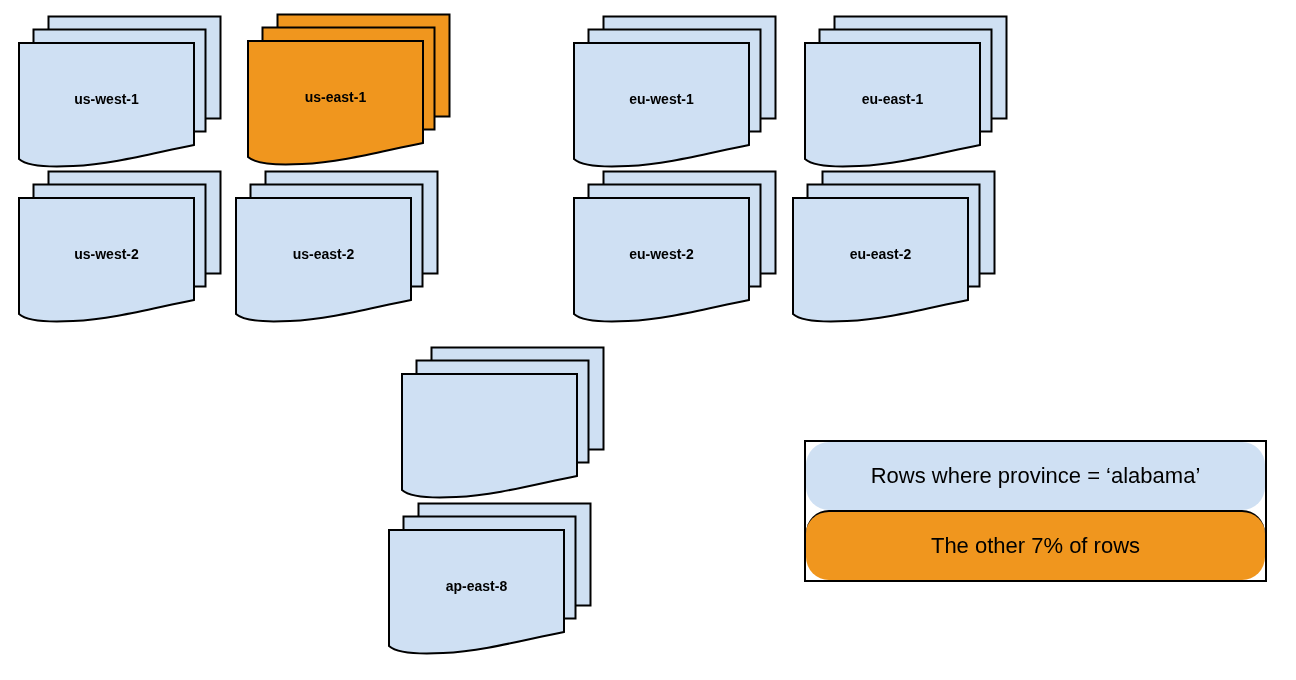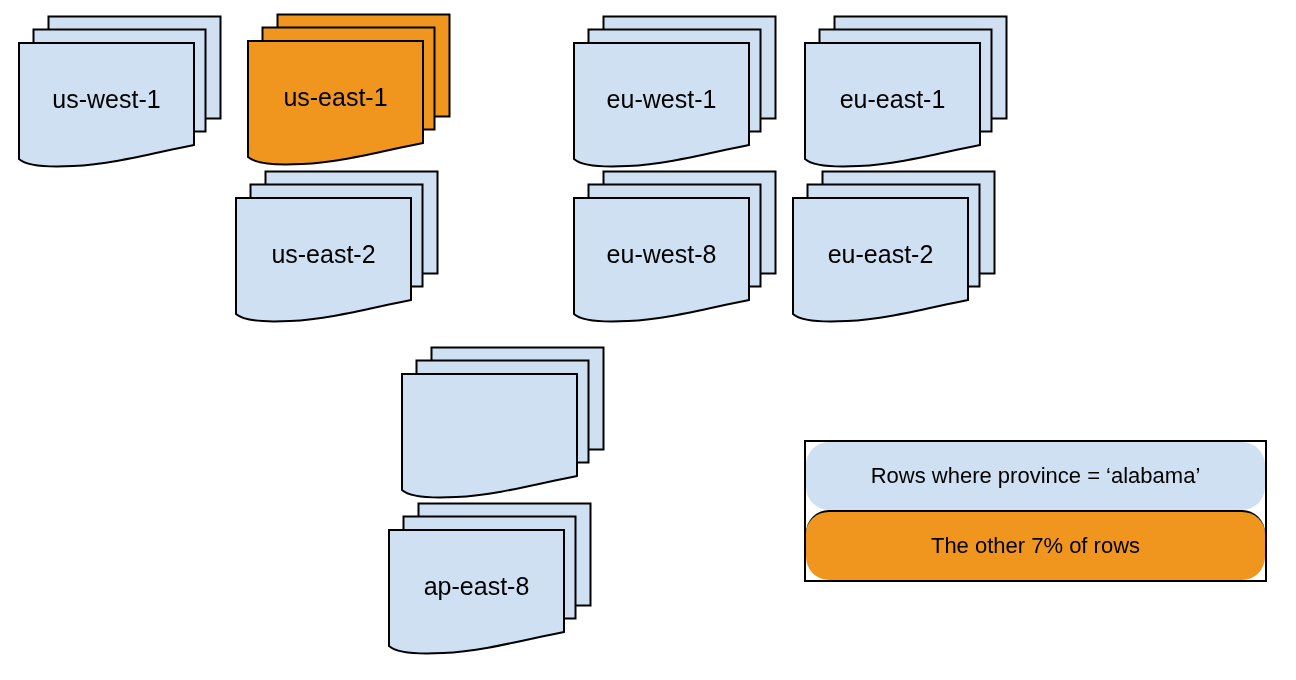--- a/index.html
+++ b/index.html
@@ -35,24 +35,25 @@
   }
   .stack-label {
     position: absolute;
     left: 4px;
     top: 30px;
     width: 175px;
     height: 112px;
     display: flex;
     align-items: center;
     justify-content: center;
-    font-size: 25px;
+    font-size: 14px;
     line-height: 1;
     white-space: nowrap;
     pointer-events: none;
+    font-weight: bold;
   }
   .legend {
     position: absolute;
     width: 459px;
     border: 2px solid var(--stroke, #000000);
     z-index: 3;
   }
   .legend-row {
     height: 68px;
     display: flex;
@@ -102,37 +103,45 @@
 
   <div class="stack variant-default z-upper" style="left: 801px; top: 13px;">
     <svg class="stack-shape" width="210" height="162" viewBox="0 0 210 162">
       <rect class="sheet" x="33.5" y="3.5" width="172" height="102"></rect>
       <rect class="sheet" x="18.5" y="16.5" width="172" height="102"></rect>
       <path class="sheet" d="M4,30 H179 V132 C142,139 100,151 58,153 C40,154 13,154 4,146 Z"></path>
     </svg>
     <div class="stack-label">eu-east-1</div>
   </div>
 
+  <div class="stack variant-default z-lower" style="left: 15px; top: 168px;">
+    <svg class="stack-shape" width="210" height="162" viewBox="0 0 210 162">
+      <rect class="sheet" x="33.5" y="3.5" width="172" height="102"></rect>
+      <rect class="sheet" x="18.5" y="16.5" width="172" height="102"></rect>
+      <path class="sheet" d="M4,30 H179 V132 C142,139 100,151 58,153 C40,154 13,154 4,146 Z"></path>
+    </svg>
+    <div class="stack-label">us-west-2</div>
+  </div>
 
   <div class="stack variant-default z-lower" style="left: 232px; top: 168px;">
     <svg class="stack-shape" width="210" height="162" viewBox="0 0 210 162">
       <rect class="sheet" x="33.5" y="3.5" width="172" height="102"></rect>
       <rect class="sheet" x="18.5" y="16.5" width="172" height="102"></rect>
       <path class="sheet" d="M4,30 H179 V132 C142,139 100,151 58,153 C40,154 13,154 4,146 Z"></path>
     </svg>
     <div class="stack-label">us-east-2</div>
   </div>
 
   <div class="stack variant-default z-lower" style="left: 570px; top: 168px;">
     <svg class="stack-shape" width="210" height="162" viewBox="0 0 210 162">
       <rect class="sheet" x="33.5" y="3.5" width="172" height="102"></rect>
       <rect class="sheet" x="18.5" y="16.5" width="172" height="102"></rect>
       <path class="sheet" d="M4,30 H179 V132 C142,139 100,151 58,153 C40,154 13,154 4,146 Z"></path>
     </svg>
-    <div class="stack-label">eu-west-8</div>
+    <div class="stack-label">eu-west-2</div>
   </div>
 
   <div class="stack variant-default z-lower" style="left: 789px; top: 168px;">
     <svg class="stack-shape" width="210" height="162" viewBox="0 0 210 162">
       <rect class="sheet" x="33.5" y="3.5" width="172" height="102"></rect>
       <rect class="sheet" x="18.5" y="16.5" width="172" height="102"></rect>
       <path class="sheet" d="M4,30 H179 V132 C142,139 100,151 58,153 C40,154 13,154 4,146 Z"></path>
     </svg>
     <div class="stack-label">eu-east-2</div>
   </div>

